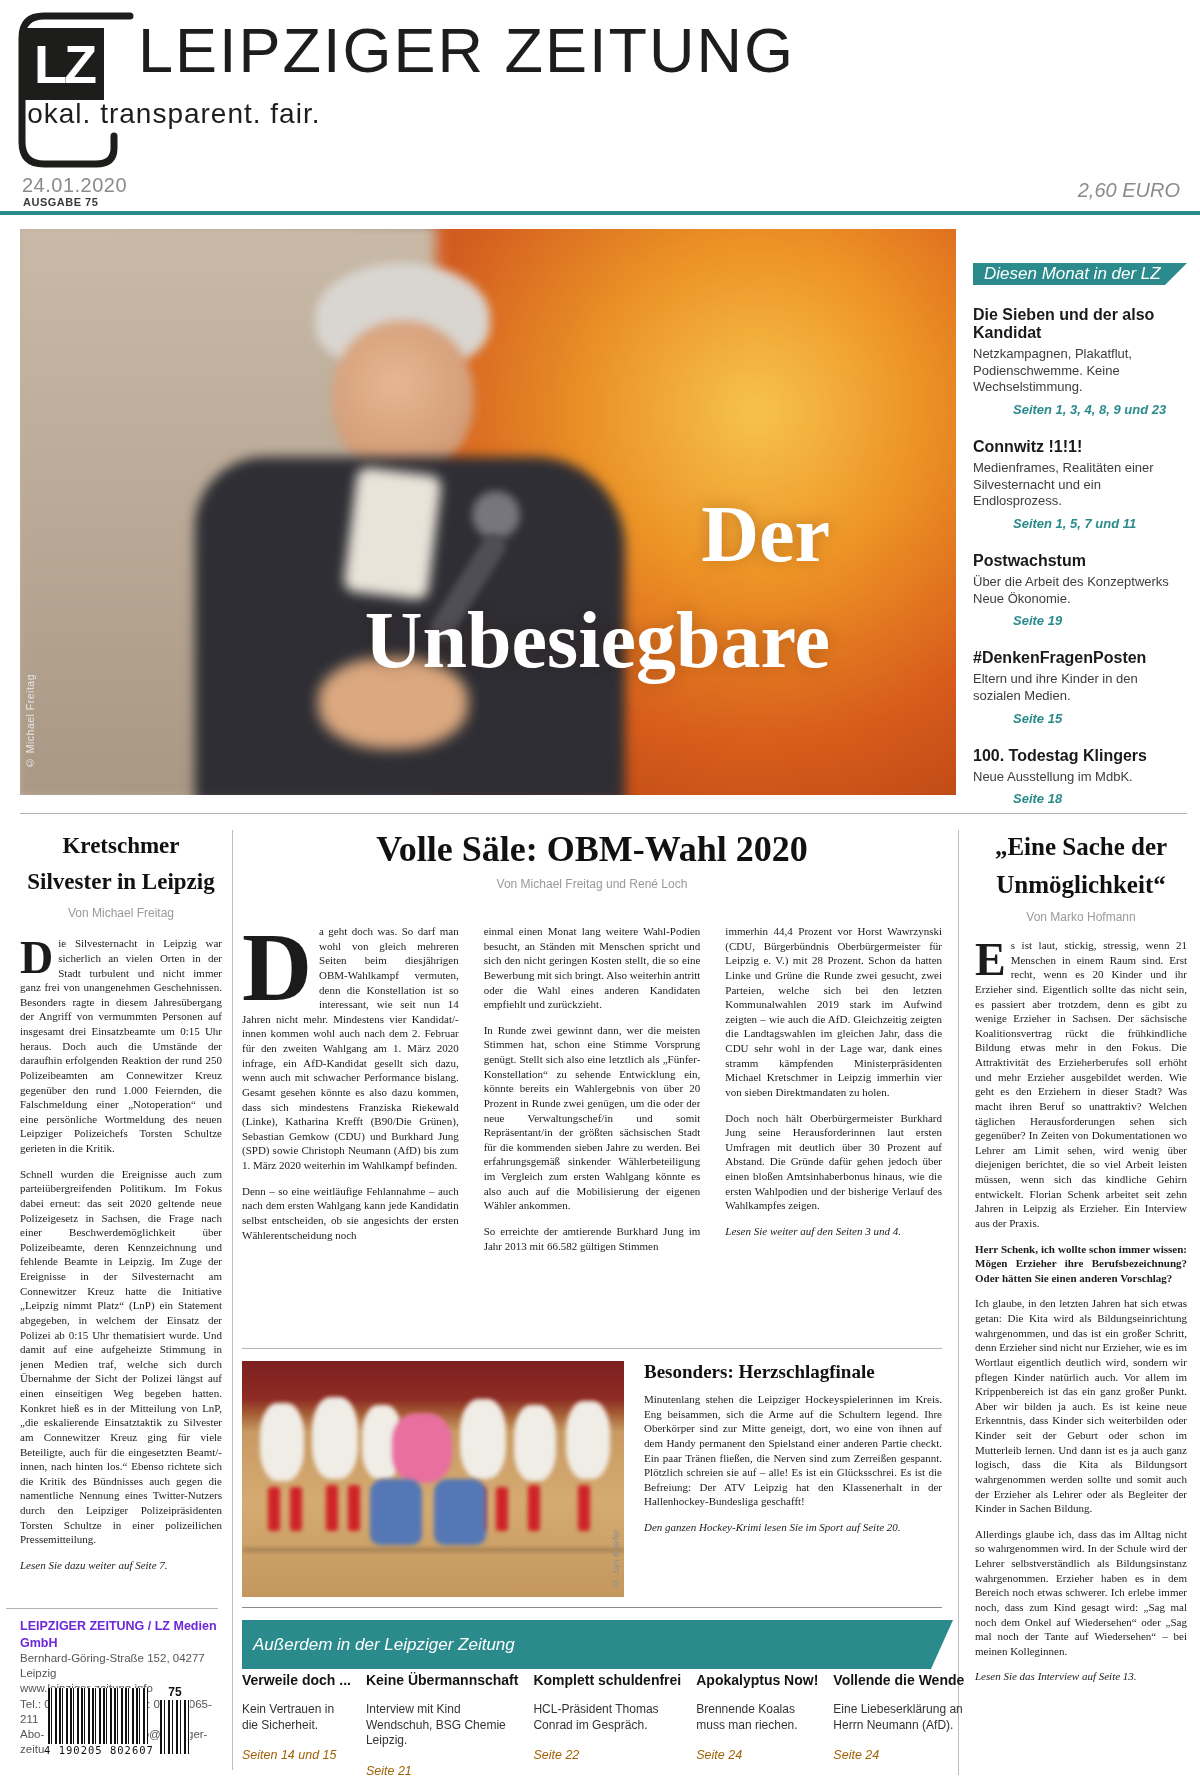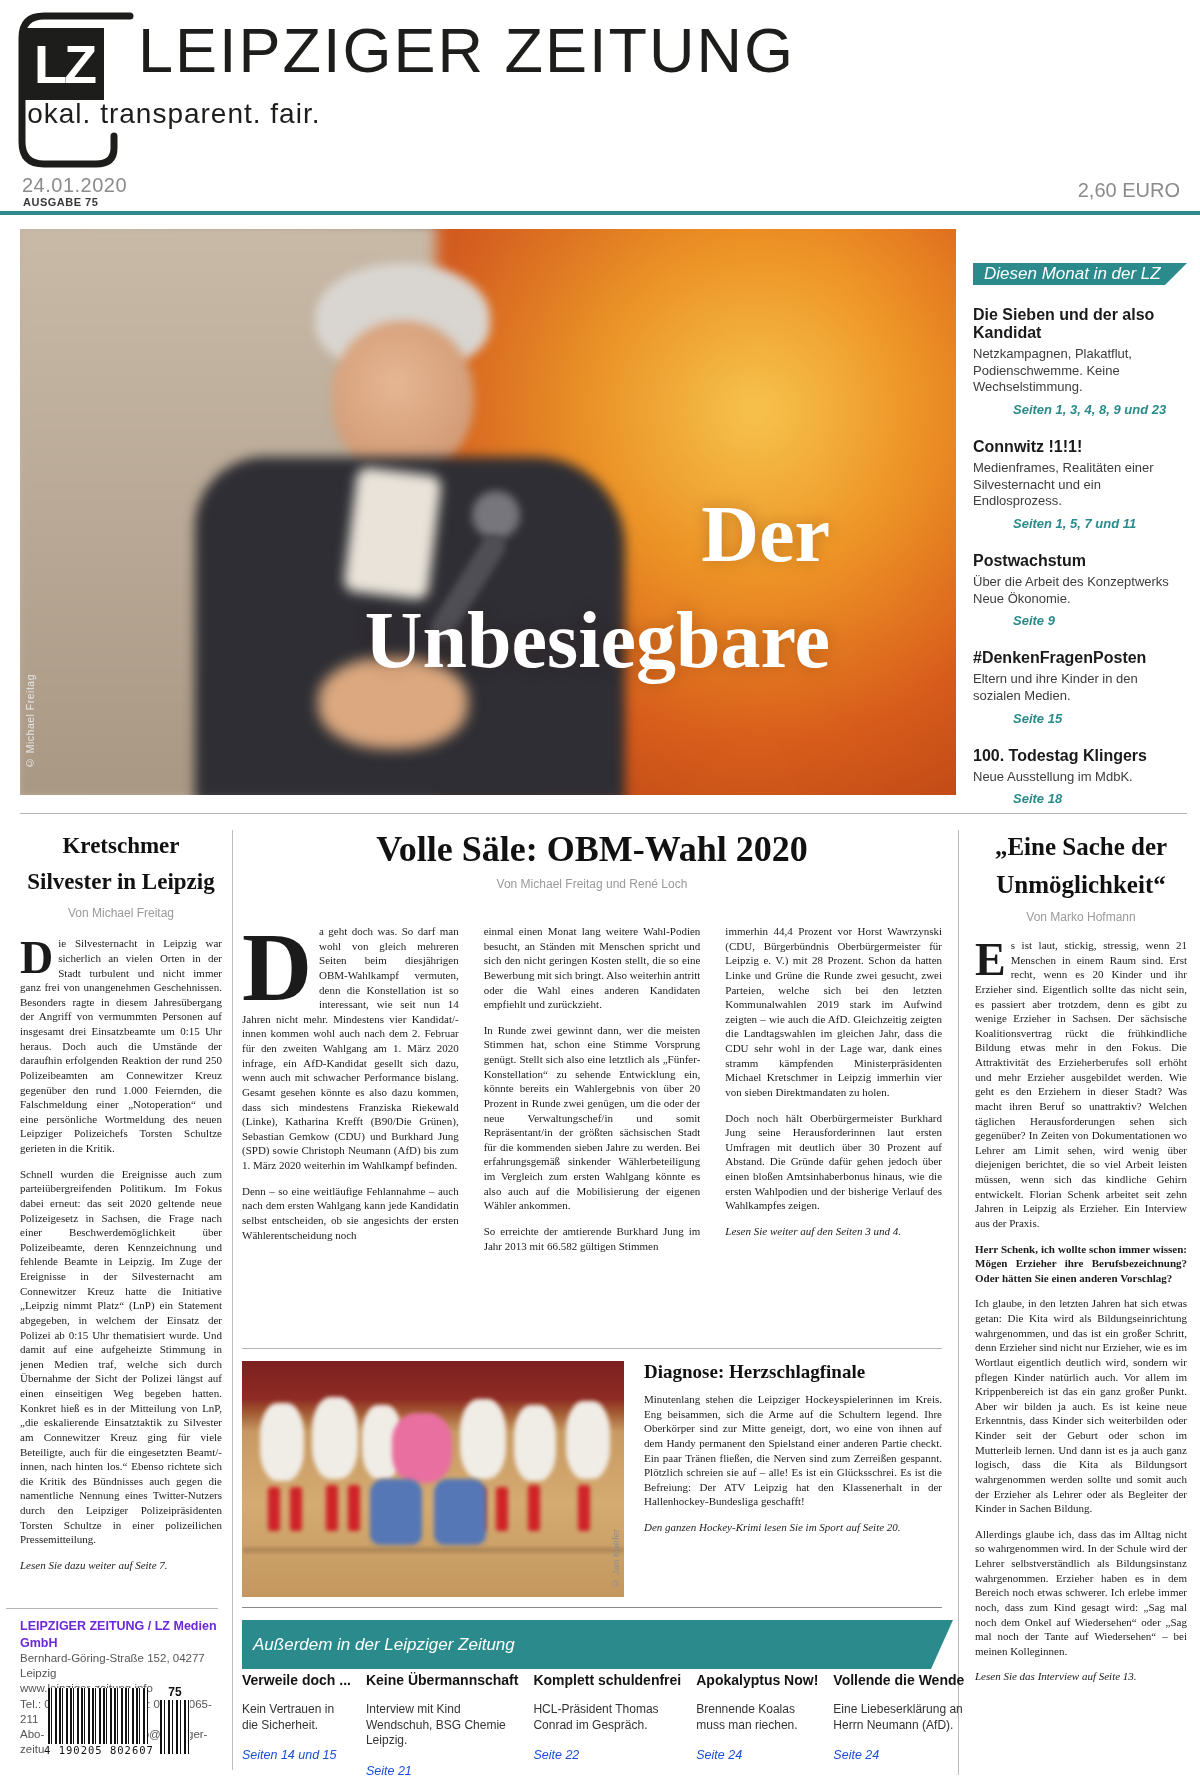--- a/index.html
+++ b/index.html
@@ -7,21 +7,21 @@
         font-family:"Liberation Sans",sans-serif;color:#1c1c1c;}
 
   
   .bracket-svg{position:absolute;left:8px;top:6px;}
   .lz-box{position:absolute;left:24px;top:28px;width:80px;height:72px;background:#1d1d1b;color:#fff;
           display:flex;align-items:center;justify-content:center;font-weight:bold;font-size:54px;letter-spacing:-3px;}
   .mast-title{position:absolute;left:138px;top:14px;font-size:63px;font-weight:400;color:#1d1d1b;letter-spacing:2px;white-space:nowrap;}
   .tagline{position:absolute;left:20px;top:98px;font-size:28px;color:#1d1d1b;letter-spacing:1px;}
   .mast-date{position:absolute;left:22px;top:174px;font-size:20px;color:#8b8b8b;letter-spacing:.5px;}
   .mast-issue{position:absolute;left:23px;top:196px;font-size:11px;font-weight:bold;color:#3a3a3a;letter-spacing:.5px;}
-  .mast-price{position:absolute;right:20px;top:179px;font-size:20px;color:#8b8b8b;}
+  .mast-price{position:absolute;right:20px;top:179px;font-size:20px;color:#8b8b8b;font-style:italic;}
   .teal-rule{position:absolute;left:0;top:211px;width:1200px;height:4px;background:var(--teal,#2b8b8c);}
 
   
   .hero{position:absolute;left:20px;top:229px;width:936px;height:566px;overflow:hidden;
         background:linear-gradient(100deg,#c3b3a1 0%,#b6a692 30%,#99897a 46%,#8a6a4a 55%,#c06a22 66%,#e2882a 80%,#c8511a 100%);}
   .hero .blob{position:absolute;}
   .fire{right:-60px;top:-60px;width:580px;height:690px;filter:blur(7px);
         background:radial-gradient(circle at 55% 35%,#f8c74e 0%,#ef9526 30%,#d85c1b 60%,#a83812 100%);opacity:.95;}
   .wall{left:0;top:0;width:430px;height:566px;background:linear-gradient(#c9baa8,#a99884);filter:blur(3px);}
   .hair{left:295px;top:34px;width:175px;height:108px;background:#d9d5d0;border-radius:50% 50% 42% 42%;filter:blur(5px);}
@@ -99,21 +99,21 @@
             writing-mode:vertical-rl;transform:rotate(180deg);}
   .h-text{flex:1;}
   .h-title{font-family:"Liberation Serif","DejaVu Serif",serif;font-weight:bold;font-size:19px;color:#111;margin-bottom:9px;}
   .c-div2{top:779px;left:0;width:700px;background:#8a8a8a;}
   .c-banner{position:absolute;left:0;top:792px;width:700px;height:49px;}
   .teasers{position:absolute;left:0;top:844px;width:700px;display:flex;gap:15px;}
   .teaser{flex:1;}
   .teaser.wide{flex:1.45;}
   .t-title{font-weight:bold;font-size:14px;color:#141414;white-space:nowrap;}
   .t-text{font-size:12px;line-height:1.3;color:#333;margin-top:14px;}
-  .t-pages{font-style:italic;color:#1d4ed8;font-size:12.5px;margin-top:15px;}
+  .t-pages{font-style:italic;color:#a16207;font-size:12.5px;margin-top:15px;}
 
   
   .right-col{position:absolute;left:975px;top:828px;width:212px;height:950px;overflow:hidden;}
   .right-col .headline{font-size:25px;line-height:1.5;}
   .right-body{margin-top:14px;}
 </style>
 </head>
 <body>
 
 <div id="page">
@@ -156,21 +156,21 @@
       <div class="pages">Seiten 1, 3, 4, 8, 9 und 23</div>
     </div>
     <div class="s-item">
       <div class="s-title">Connwitz !1!1!</div>
       <div class="s-text">Medienframes, Realitäten einer Silvesternacht und ein Endlosprozess.</div>
       <div class="pages">Seiten 1, 5, 7 und 11</div>
     </div>
     <div class="s-item">
       <div class="s-title">Postwachstum</div>
       <div class="s-text">Über die Arbeit des Konzeptwerks Neue Ökonomie.</div>
-      <div class="pages">Seite 9</div>
+      <div class="pages">Seite 19</div>
     </div>
     <div class="s-item">
       <div class="s-title">#DenkenFragenPosten</div>
       <div class="s-text">Eltern und ihre Kinder in den sozialen Medien.</div>
       <div class="pages">Seite 15</div>
     </div>
     <div class="s-item">
       <div class="s-title">100. Todestag Klingers</div>
       <div class="s-text">Neue Ausstellung im MdbK.</div>
       <div class="pages">Seite 18</div>
@@ -248,21 +248,21 @@
         <div class="blob sock" style="left:232px;top:126px;width:12px;height:44px;"></div>
         <div class="blob sock" style="left:254px;top:126px;width:12px;height:44px;"></div>
         <div class="blob sock" style="left:286px;top:124px;width:12px;height:46px;"></div>
         <div class="blob sock" style="left:336px;top:124px;width:12px;height:46px;"></div>
         <div class="blob pad" style="left:128px;top:118px;width:52px;height:66px;"></div>
         <div class="blob pad" style="left:192px;top:118px;width:52px;height:66px;"></div>
         <div class="blob floorline"></div>
         <div class="h-credit">© Jan Kaefer</div>
       </div>
       <div class="h-text">
-        <div class="h-title">Diagnose: Herzschlagfinale</div>
+        <div class="h-title">Besonders: Herzschlagfinale</div>
         <div class="bt">
           <p>Minutenlang stehen die Leipziger Hockeyspielerinnen im Kreis. Eng beisammen, sich die Arme auf die Schultern legend. Ihre Oberkörper sind zur Mitte geneigt, dort, wo eine von ihnen auf dem Handy permanent den Spielstand einer anderen Partie checkt. Ein paar Tränen fließen, die Nerven sind zum Zerreißen gespannt. Plötzlich schreien sie auf – alle! Es ist ein Glücksschrei. Es ist die Befreiung: Der ATV Leipzig hat den Klassenerhalt in der Hallenhockey-Bundesliga geschafft!</p>
           <p class="cont">Den ganzen Hockey-Krimi lesen Sie im Sport auf Seite 20.</p>
         </div>
       </div>
     </div>
 
     <div class="hline c-div2"></div>
     <div class="banner c-banner">Außerdem in der Leipziger Zeitung</div>
 

